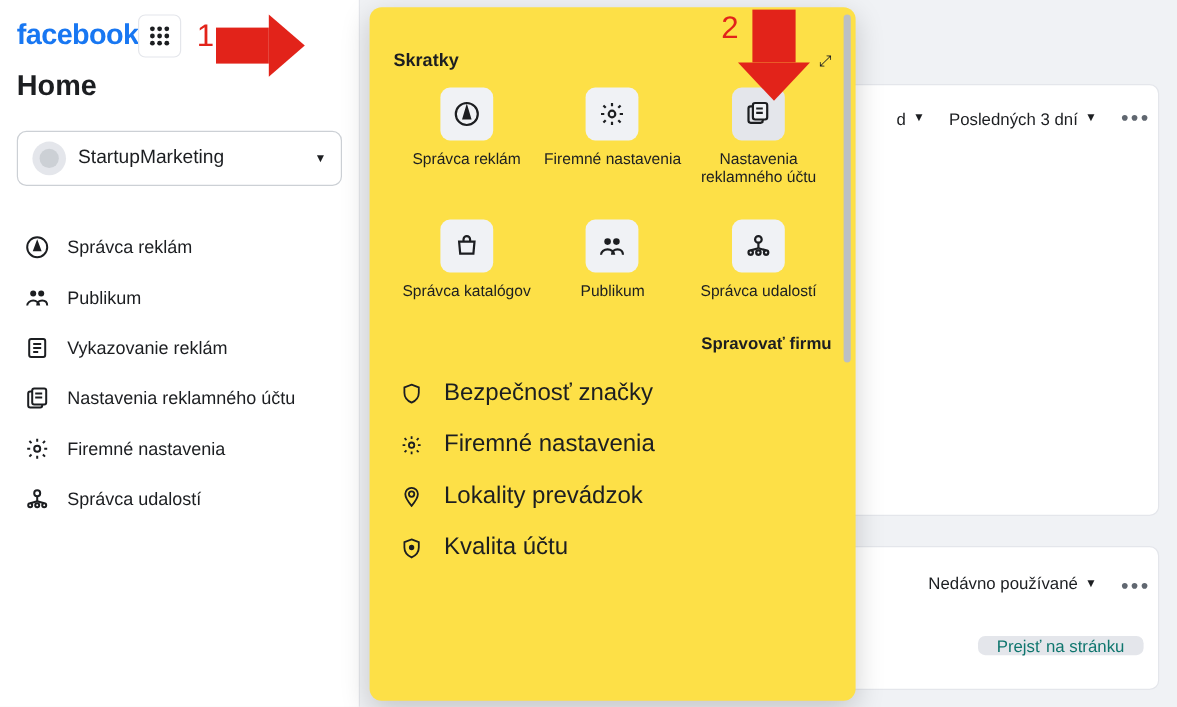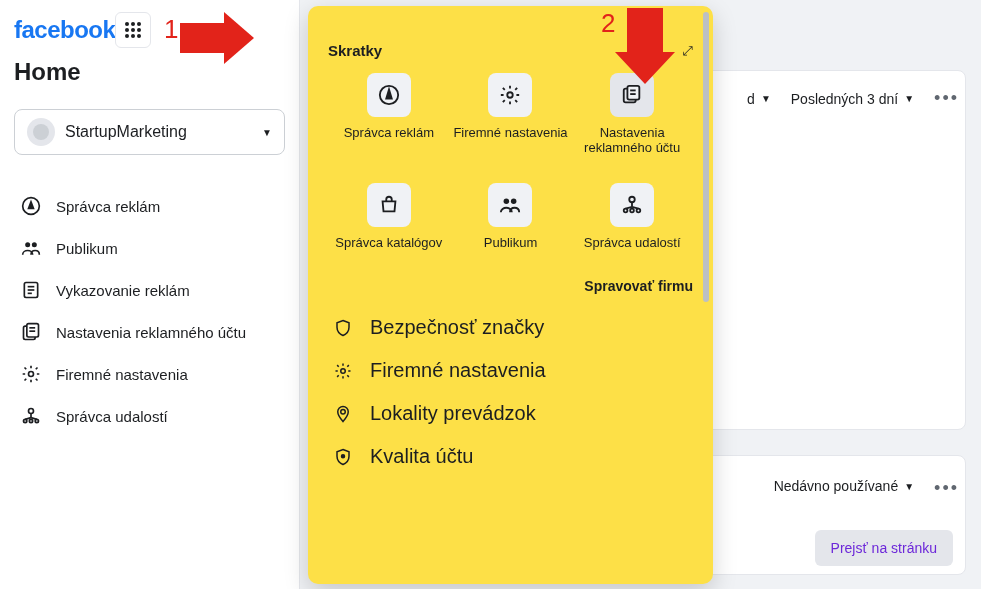--- a/index.html
+++ b/index.html
@@ -106,21 +106,21 @@
   .bg-bottom-controls {
     position:absolute;
     top:478px; right:22px;
     display:flex; align-items:flex-start; gap:20px;
     font-size:14px;
   }
   .goto-btn {
     position:absolute;
     right:28px; top:530px;
     background:#e4e6eb; border:none; border-radius:6px;
-    padding:10px 16px; font-size:14px; color:#6d28d9; cursor:pointer;
+    padding:0 16px; font-size:14px; color:#0f766e; cursor:pointer;
   }
 
   
   .popover {
     position:absolute;
     left:8px; top:6px;
     width:405px; height:578px;
     background:#fde047;
     border-radius:10px;
     box-shadow:0 8px 24px rgba(0,0,0,.18);

